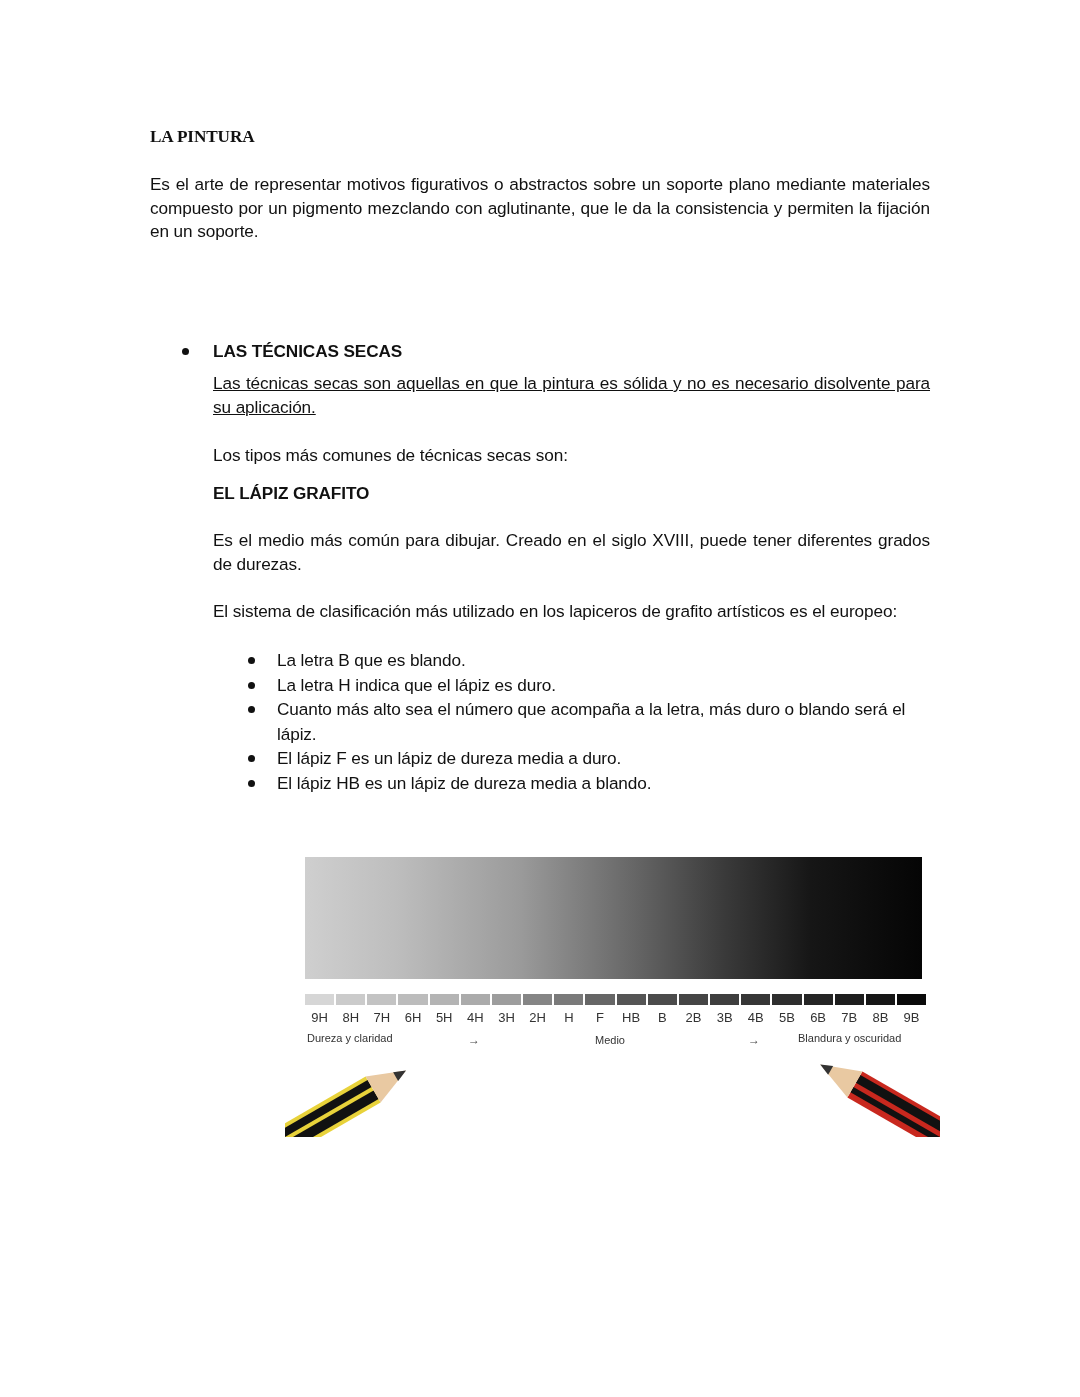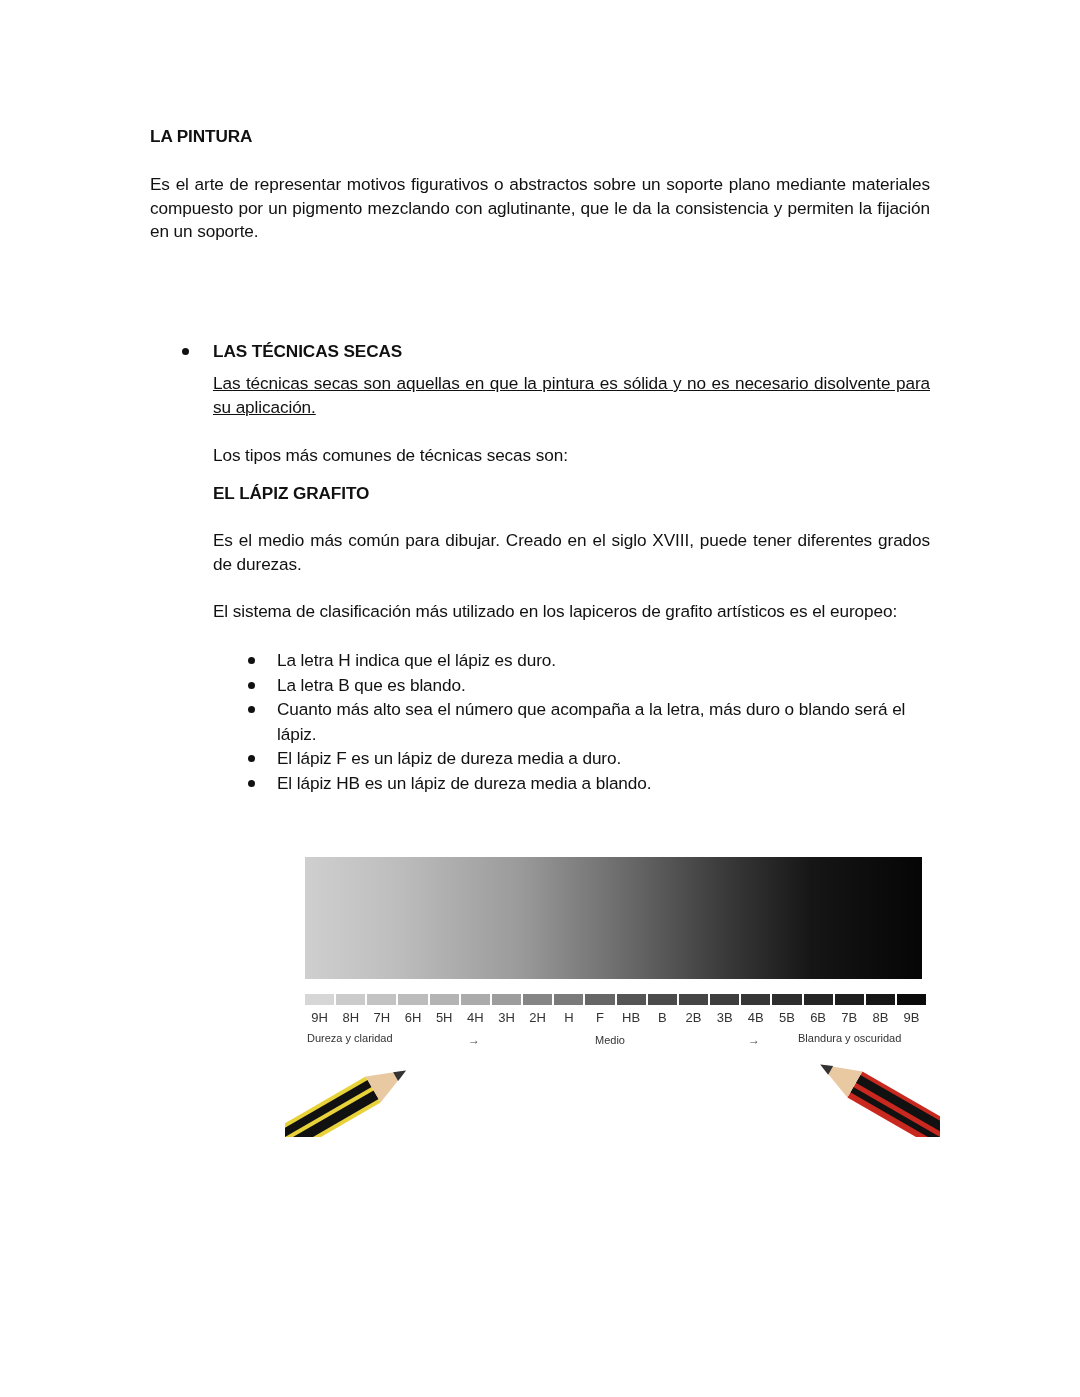--- a/index.html
+++ b/index.html
@@ -10,21 +10,21 @@
   }
   .page { position: absolute; left: 0; top: 0; width: 1080px; height: 1397px; }
   .text {
     position: absolute;
     font-size: 17.2px;
     line-height: 23.5px;
     letter-spacing: -0.1px;
   }
   .justify { text-align: justify; text-align-last: left; }
   .bold { font-weight: bold; }
-  .title { left: 150px; top: 125px; }
+  .title { left: 150px; top: 125px; font-family: Liberation Serif, serif; }
   .p1 { left: 150px; top: 173px; width: 780px; }
   .p2 { left: 150px; top: 267px; width: 780px; }
   .bullet-dot {
     position: absolute; width: 7px; height: 7px; border-radius: 50%;
     background: #111;
   }
   .secas-h { left: 213px; top: 340px; }
   .secas-p { left: 213px; top: 372px; width: 717px; text-decoration: underline; }
   .tipos { left: 213px; top: 444px; }
   .lapiz-h { left: 213px; top: 482px; }
@@ -76,22 +76,22 @@
 
   <div class="text tipos">Los tipos más comunes de técnicas secas son:</div>
 
   <div class="text bold lapiz-h">EL LÁPIZ GRAFITO</div>
 
   <div class="text justify lapiz-p">Es el medio más común para dibujar. Creado en el siglo XVIII, puede tener diferentes grados de durezas.</div>
 
   <div class="text sistema">El sistema de clasificación más utilizado en los lapiceros de grafito artísticos es el europeo:</div>
 
   <ul class="sub-list">
+    <li><span class="dot"></span><span>La letra B que es blando.</span></li>
     <li><span class="dot"></span><span>La letra H indica que el lápiz es duro.</span></li>
-    <li><span class="dot"></span><span>La letra B que es blando.</span></li>
     <li><span class="dot"></span><span>Cuanto más alto sea el número que acompaña a la letra, más duro o blando será el lápiz.</span></li>
     <li><span class="dot"></span><span>El lápiz F es un lápiz de dureza media a duro.</span></li>
     <li><span class="dot"></span><span>El lápiz HB es un lápiz de dureza media a blando.</span></li>
   </ul>
 
   <div class="figure">
     <div class="gradient-bar"></div>
 
     <div class="swatches" id="swatches">
         <div class="swatch" style="background: rgb(214, 214, 214);"></div>

